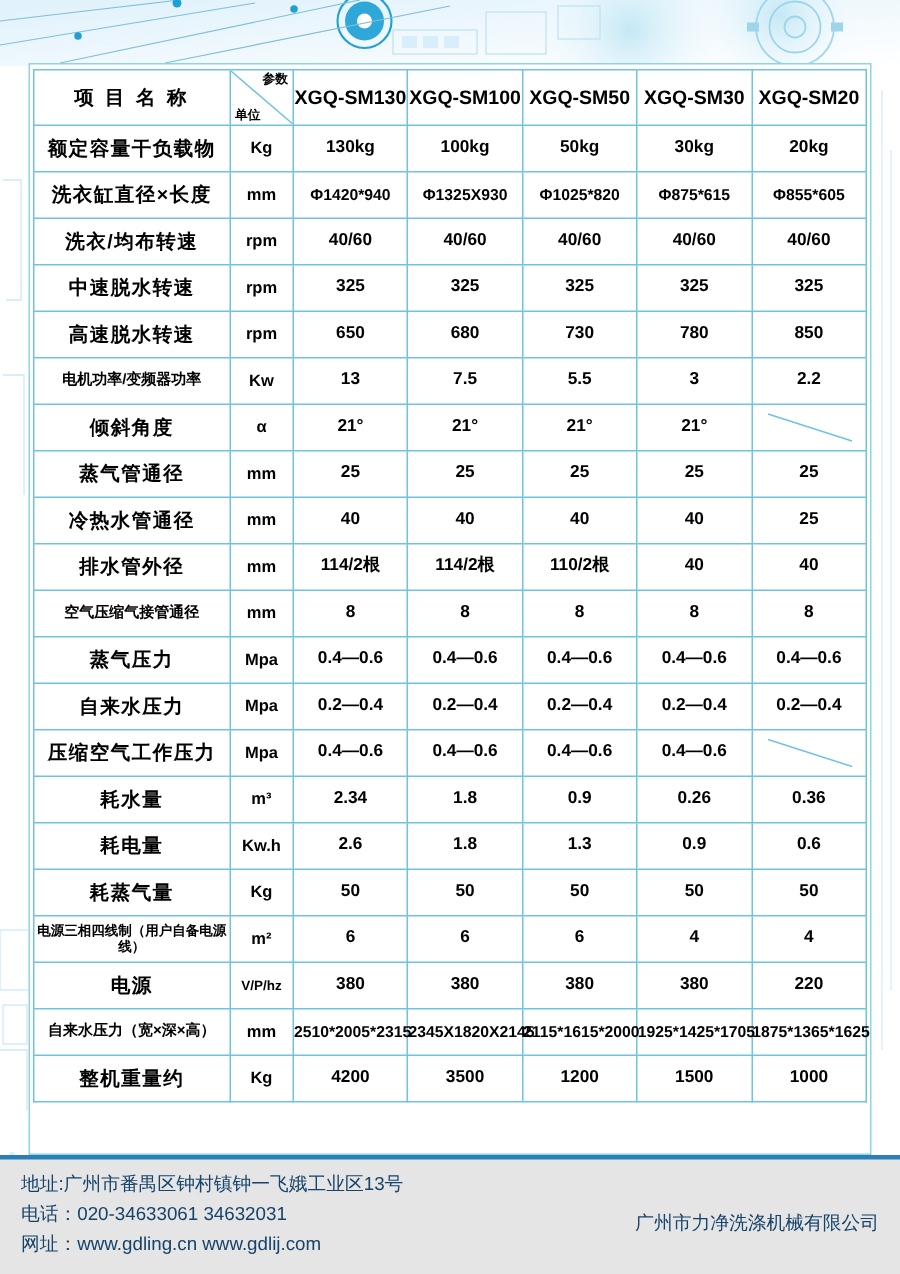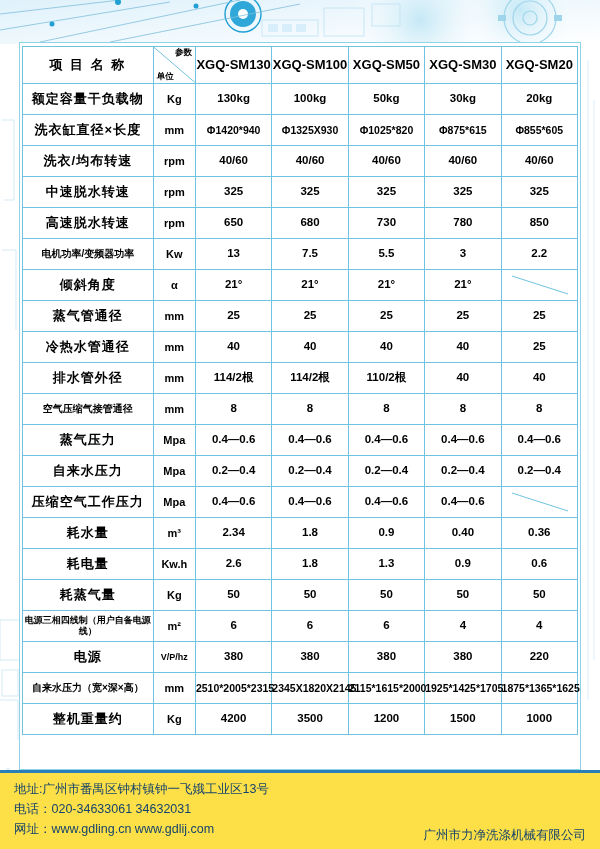--- a/index.html
+++ b/index.html
@@ -91,41 +91,41 @@
   .blank-diag { position: relative; }
   .blank-diag svg { position: absolute; left: 0; top: 0; }
 
   
   .footer {
     position: absolute;
     left: 0;
     bottom: 0;
     width: 600px;
     height: 79px;
-    background: #fde047;
+    background: #e5e5e5;
     z-index: 6;
   }
   .footer .bar-top {
     position: absolute;
     left: 0; top: 0; width: 600px; height: 3px;
     background: #2a7fb8;
   }
   .footer-text {
     position: absolute;
     left: 14px;
     top: 9px;
     color: #16436b;
     font-size: 12.5px;
     line-height: 20px;
   }
   .footer-text div { white-space: nowrap; }
   .footer-company {
     position: absolute;
     right: 14px;
-    bottom: 5px;
+    bottom: 25px;
     color: #16436b;
     font-size: 12.5px;
     white-space: nowrap;
   }
 </style>
 </head>
 <body>
 
 <div class="page">
 
@@ -391,21 +391,21 @@
             </svg>
           </td>
         </tr>
 
         <tr>
           <td class="label">耗水量</td>
           <td class="unit">m³</td>
           <td class="val">2.34</td>
           <td class="val">1.8</td>
           <td class="val">0.9</td>
-          <td class="val">0.40</td>
+          <td class="val">0.26</td>
           <td class="val">0.36</td>
         </tr>
 
         <tr>
           <td class="label">耗电量</td>
           <td class="unit">Kw.h</td>
           <td class="val">2.6</td>
           <td class="val">1.8</td>
           <td class="val">1.3</td>
           <td class="val">0.9</td>

